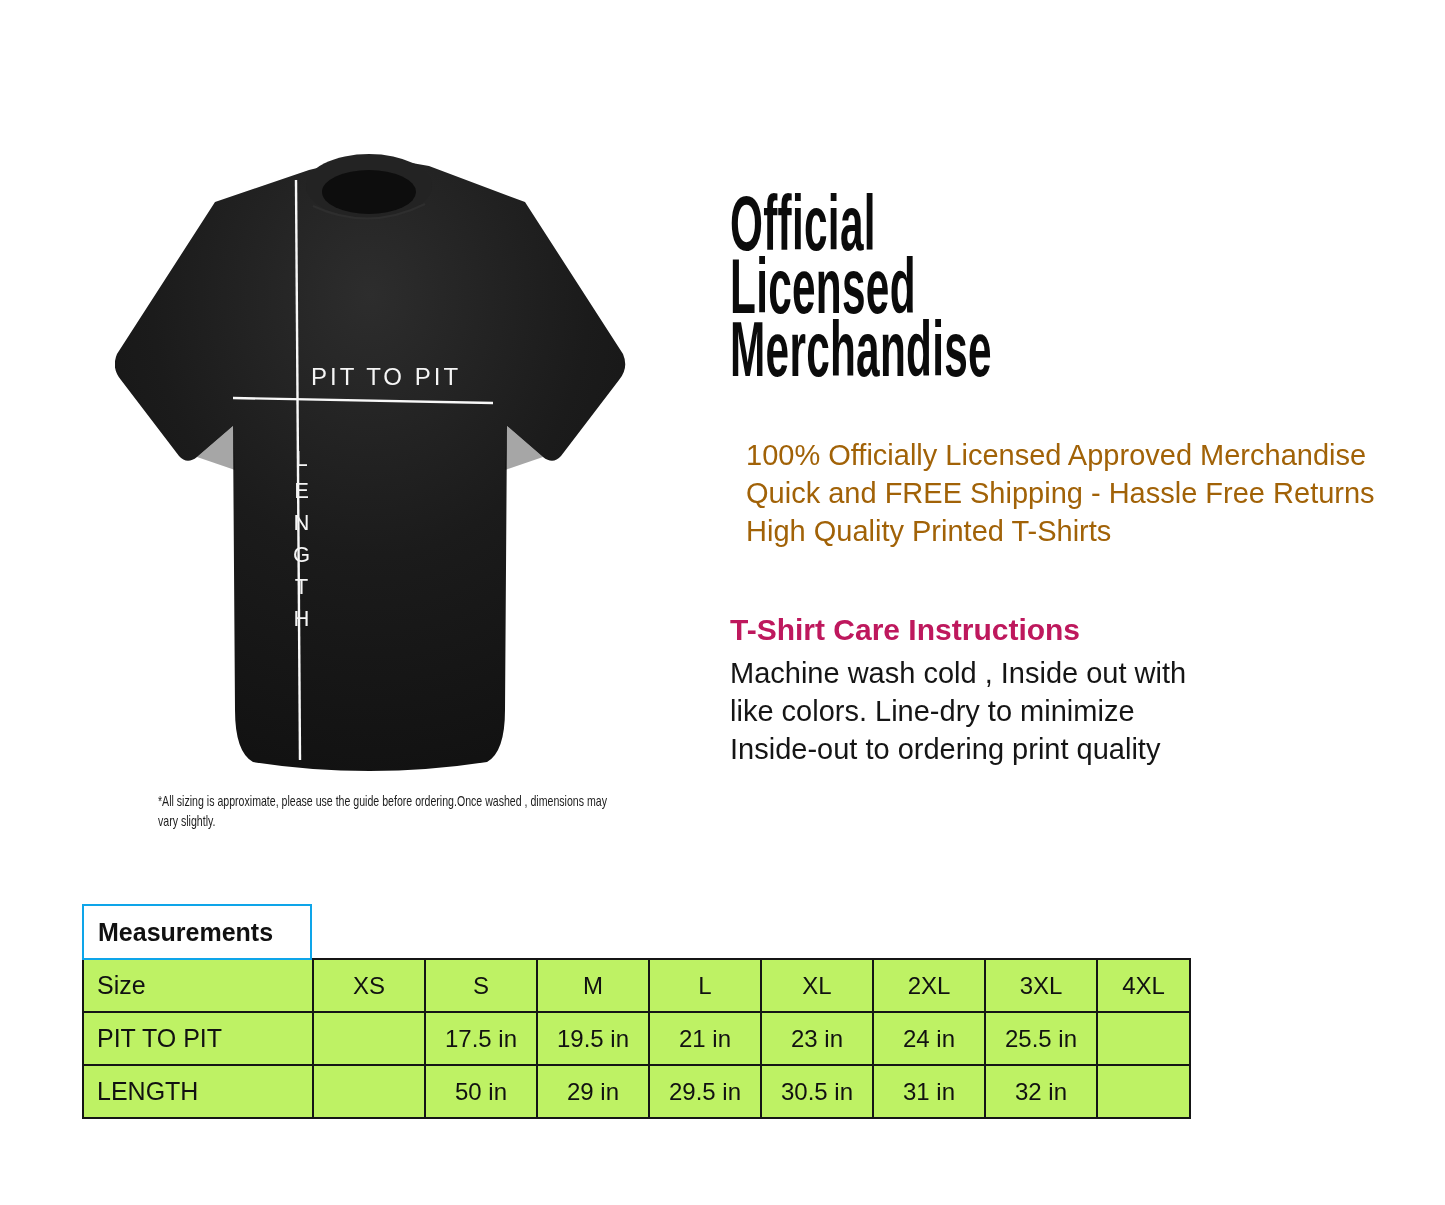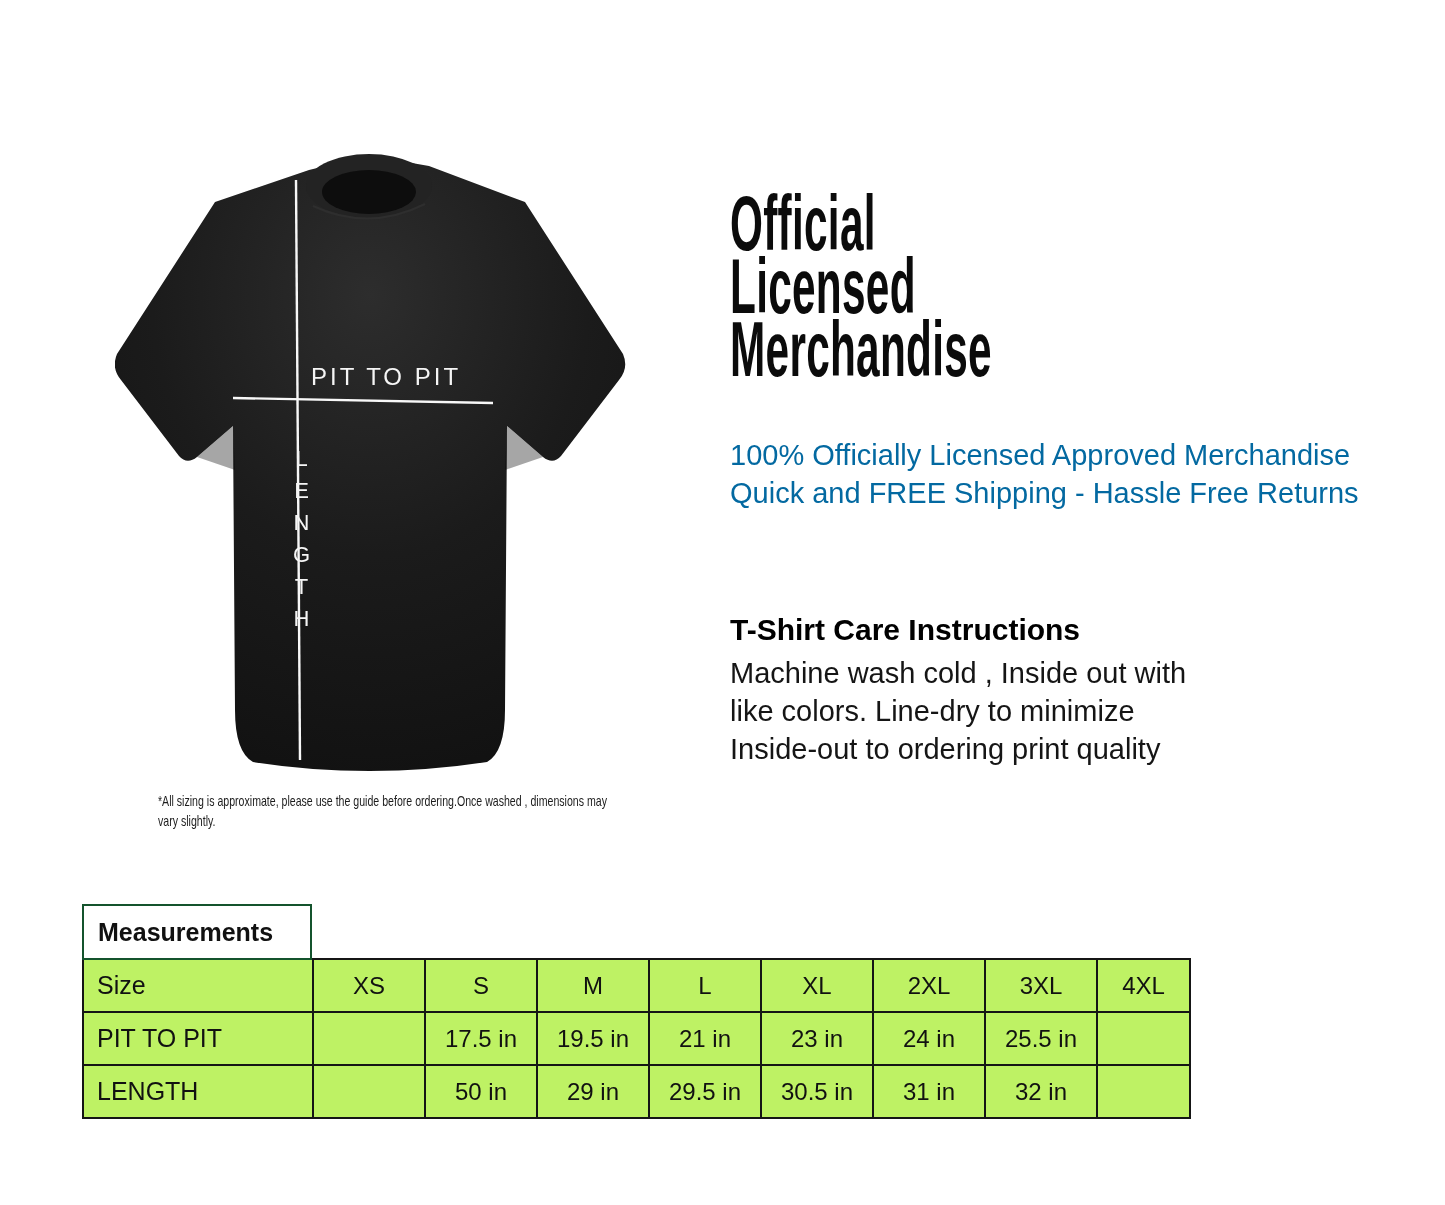--- a/index.html
+++ b/index.html
@@ -29,28 +29,28 @@
   }
 
   
   .info-col{position:absolute;left:730px;top:192px;width:710px;}
   .brand-heading{
     position:absolute;left:0;top:0;
     font-size:77px;font-weight:bold;line-height:63px;color:#0b0b0b;
     transform:scaleX(0.55);transform-origin:left top;white-space:nowrap;
     letter-spacing:0.5px;
   }
-  .benefits{position:absolute;left:0;top:244px;font-size:29px;line-height:38px;color:#0369a1;white-space:nowrap;}
-  .care-heading{position:absolute;left:0;top:421px;font-size:30px;font-weight:bold;color:#000000;white-space:nowrap;}
+  .benefits{position:absolute;left:16px;top:244px;font-size:29px;line-height:38px;color:#a16207;white-space:nowrap;}
+  .care-heading{position:absolute;left:0;top:421px;font-size:30px;font-weight:bold;color:#be185d;white-space:nowrap;}
   .care-lines{position:absolute;left:0;top:462px;font-size:29px;line-height:38px;color:#151515;white-space:nowrap;}
 
   
   .table-wrap{position:absolute;left:82px;top:904px;}
   .meas-title{
-    box-sizing:border-box;width:230px;height:56px;border:2px solid #14532d;
+    box-sizing:border-box;width:230px;height:56px;border:2px solid #0ea5e9;
     display:flex;align-items:center;padding-left:14px;
     font-size:25px;font-weight:bold;background:#fff;position:relative;z-index:2;
   }
   table.size-table{border-collapse:collapse;table-layout:fixed;margin-top:-2px;position:relative;z-index:1;}
   table.size-table td{
     border:2px solid #151515;height:51px;font-size:24px;
     text-align:center;vertical-align:middle;padding:0;background:#bef264;
   }
   table.size-table td.lab{text-align:left;padding-left:13px;font-size:25px;}
 </style>
@@ -110,20 +110,21 @@
 
   <div class="info-col">
     <div class="brand-heading">
       <div>Official</div>
       <div>Licensed</div>
       <div>Merchandise</div>
     </div>
     <div class="benefits">
       <div>100% Officially Licensed Approved Merchandise</div>
       <div>Quick and FREE Shipping - Hassle Free Returns</div>
+      <div>High Quality Printed T-Shirts</div>
     </div>
     <div class="care-heading">T-Shirt Care Instructions</div>
     <div class="care-lines">
       <div>Machine wash cold , Inside out with</div>
       <div>like colors. Line-dry to minimize</div>
       <div>Inside-out to ordering print quality</div>
     </div>
   </div>
 
   <div class="table-wrap">

